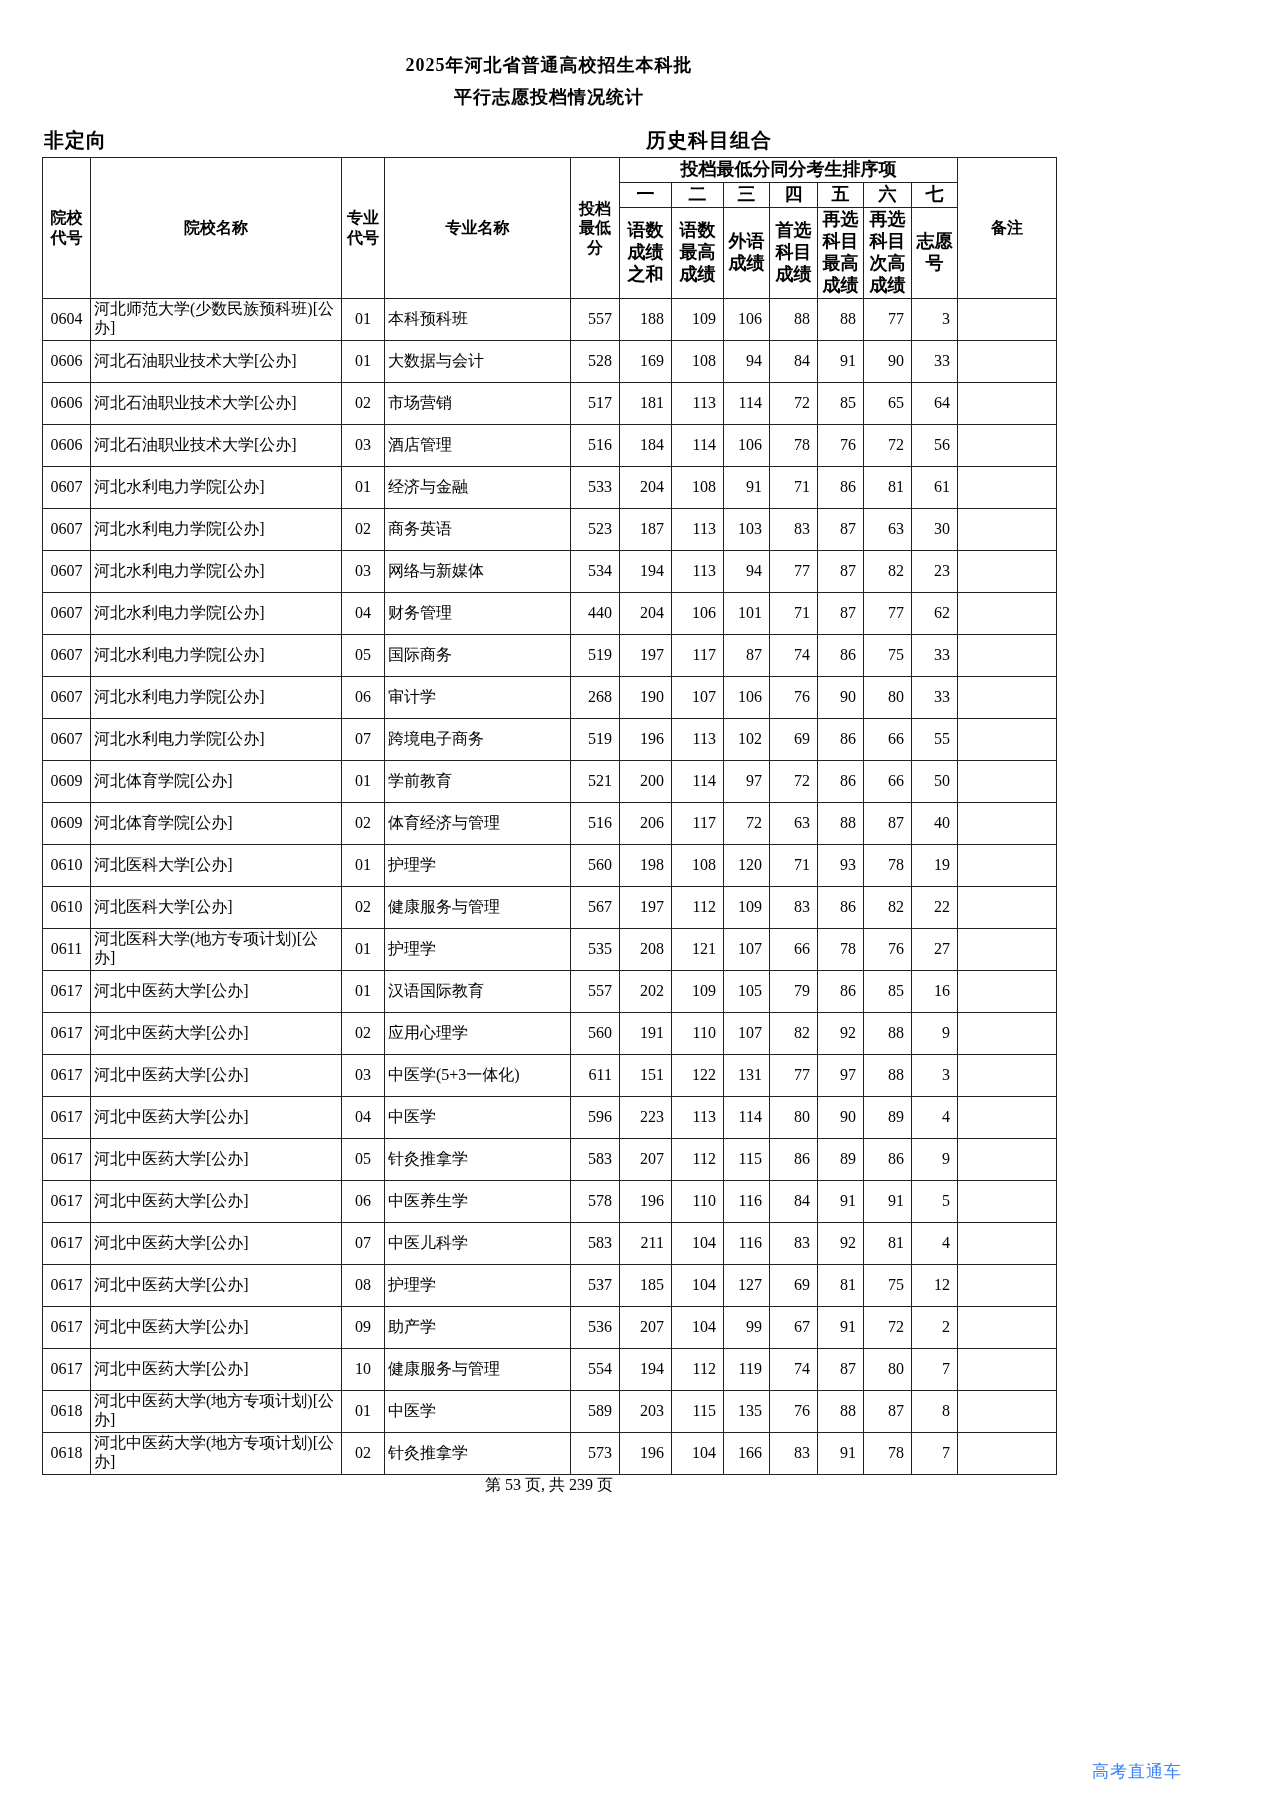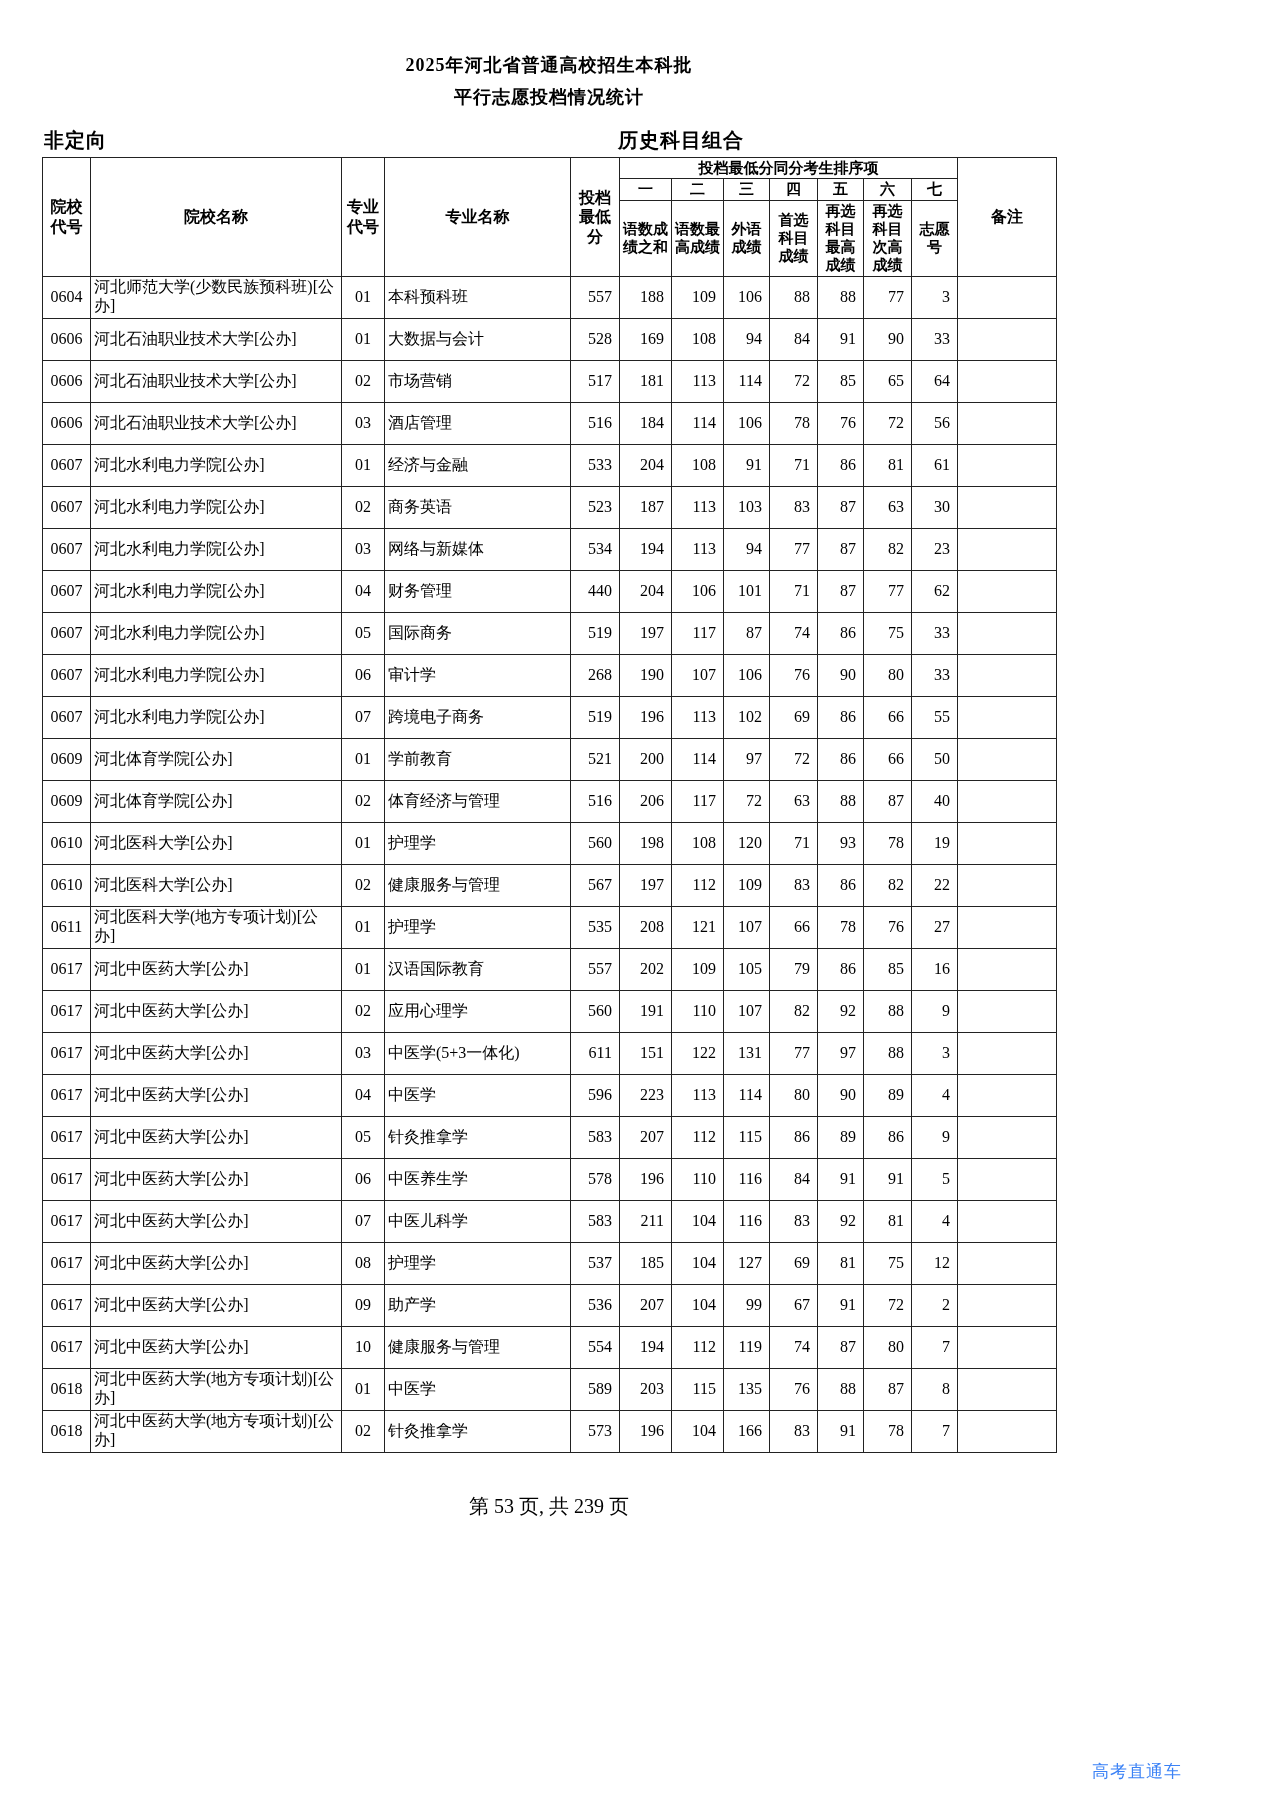--- a/index.html
+++ b/index.html
@@ -15,50 +15,50 @@
   .title-line {
     font-size:18px; font-weight:bold; line-height:1.75;
     letter-spacing:1px;
   }
   .labels-row { position:relative; height:44px; }
   .section-label {
     position:absolute; bottom:3px;
     font-size:20px; font-weight:bold; letter-spacing:1px;
   }
   .label-left { left:2px;margin-top:48px; }
-  .label-right { left:576px;margin-top:33px; }
+  .label-right { left:604px;margin-top:33px; }
 
   table.report {
     width:1014px; border-collapse:collapse; table-layout:fixed;
   }
   table.report th, table.report td {
     border:1px solid #222;
     vertical-align:middle;
     overflow:hidden;
     word-break:break-all;
   }
   thead th {
-    font-weight:bold; font-size:15px; text-align:center;
+    font-weight:bold; font-size:18px; text-align:center;
     line-height:1.22; padding:1px 2px;
   }
   tr.hdr-group th { height:20px; }
   tr.hdr-ordinals th { height:20px; }
   tr.hdr-sublabels th { height:76px; }
   th.big-head { font-size:16px; }
 
   tbody td {
     height:42px; font-size:16px; line-height:1.18;
     padding:1px 2px;
   }
   td.cell-center { text-align:center; }
   td.cell-left   { text-align:left; padding-left:3px; }
   td.cell-right  { text-align:right; padding-right:7px; }
 
   .page-footer {
-    margin-top:40px; text-align:center; font-size:20px;
+    text-align:center; font-size:16px;
   }
   .watermark {
     position:absolute; right:98px; top:1760px;
     font-size:17px; color:#3b82f6;
     font-family:"Liberation Sans","DejaVu Sans",sans-serif;
     letter-spacing:1px;
   }
 </style>
 </head>
 <body>

